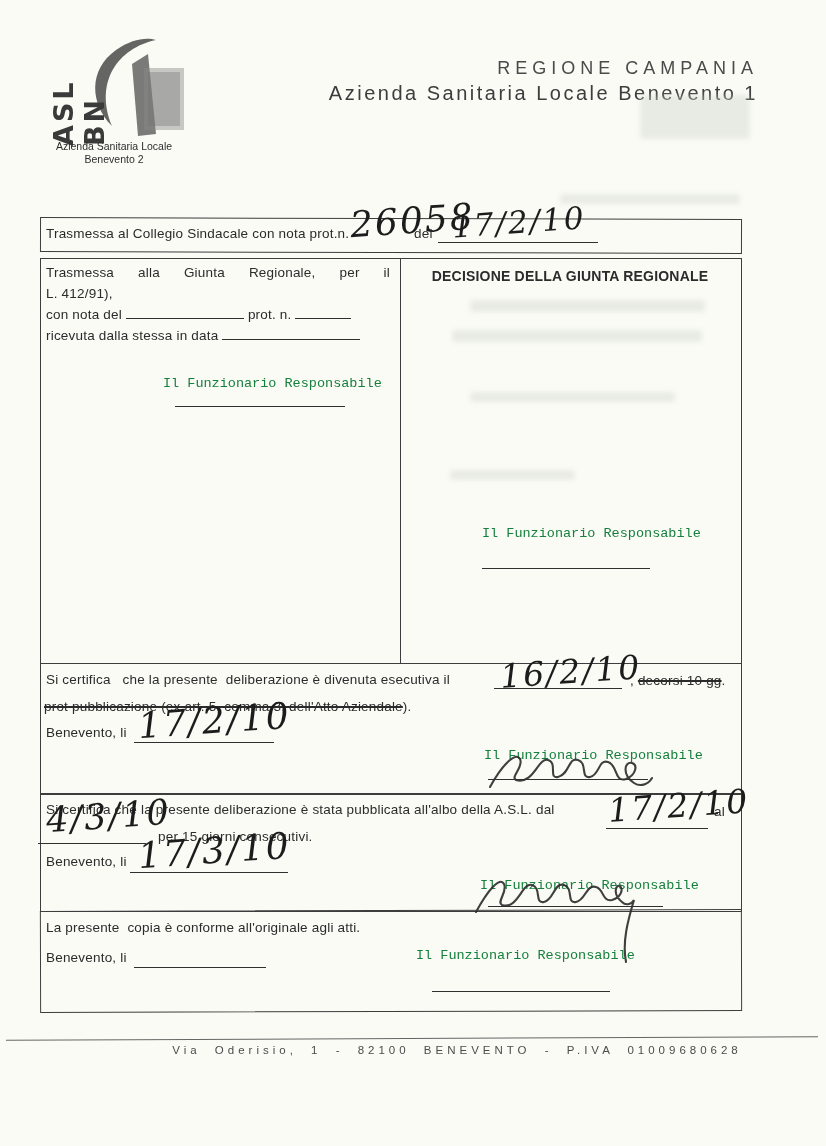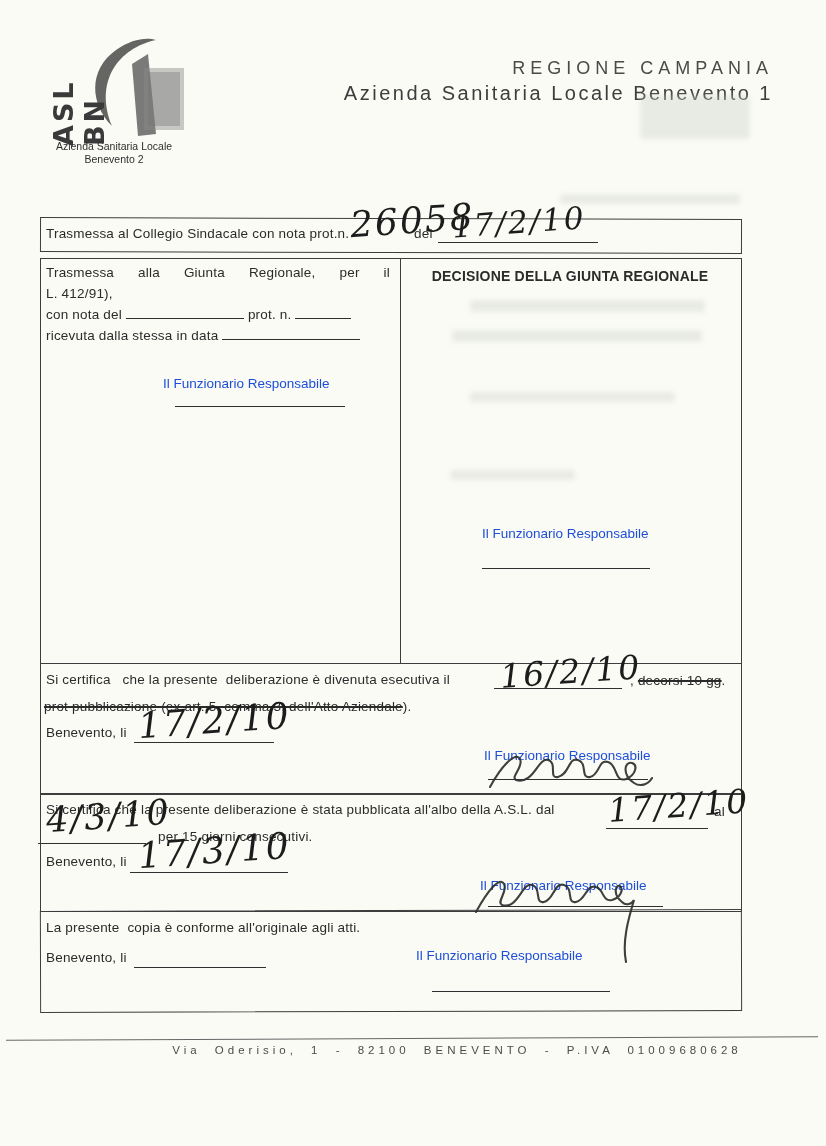--- a/index.html
+++ b/index.html
@@ -9,21 +9,21 @@
   .box{position:absolute;border:1px solid #3d3d3d;background:transparent;}
   .ptxt{font-size:13.5px;line-height:20px;color:#2b2b2b;letter-spacing:.2px;}
   .keep-ws{white-space:pre;}
   .bold{font-weight:bold;}
   .blank{display:inline-block;border-bottom:1.3px solid #2f2f2f;height:13px;vertical-align:baseline;}
   .uline{position:absolute;border-bottom:1.4px solid #2f2f2f;height:0;}
   .hand{position:absolute;font-family:"DejaVu Serif",serif;font-style:italic;color:#1c1c1c;
         letter-spacing:2px;transform:rotate(-4deg);white-space:nowrap;}
   .struck{text-decoration:line-through;text-decoration-thickness:1.6px;}
   .jline{text-align:justify;text-align-last:justify;}
-  .funz{font-size:13.5px;color:#1d4ed8;white-space:nowrap;}
+  .funz{font-size:13.5px;color:#15803d;white-space:nowrap;font-family:Liberation Mono, monospace;}
   .bleed{position:absolute;background:#ccd2c8;opacity:.38;filter:blur(2.5px);border-radius:3px;}
   .logo-mark{position:absolute;left:46px;top:36px;width:140px;height:105px;}
   .logo-vert{position:absolute;left:2px;top:-2px;font-family:"DejaVu Sans",sans-serif;
              font-weight:bold;font-size:27px;color:#3a3a3a;writing-mode:vertical-rl;
              transform:rotate(180deg);letter-spacing:3px;height:112px;filter:blur(.4px);}
   .logo-caption{font-size:10.5px;line-height:13px;color:#2e2e2e;text-align:center;}
   .hdr1{font-size:18px;letter-spacing:5px;color:#4a4a4a;}
   .hdr2{font-size:20px;letter-spacing:2.5px;color:#3d3d3d;margin-top:3px;}
   .footer-txt{font-size:11.5px;letter-spacing:4px;word-spacing:7px;color:#4c4c4c;text-align:center;padding-left:44px;}
   svg{display:block;}
@@ -40,21 +40,21 @@
       <rect x="72" y="34" width="40" height="62" fill="#8a8a8a" opacity="0.45"></rect>
       <rect x="76" y="38" width="32" height="54" fill="#6f6f6f" opacity="0.35"></rect>
     </svg>
     <div class="logo-vert">ASL BN</div>
     <div class="abs logo-caption" style="left:-12px;top:104px;width:160px;">
       <div>Azienda Sanitaria Locale</div>
       <div>Benevento 2</div>
     </div>
   </div>
 
-  <div class="abs" style="left:265px;top:58px;width:508px;text-align:right;">
+  <div class="abs" style="left:250px;top:58px;width:508px;text-align:right;">
     <div class="hdr1">REGIONE CAMPANIA</div>
     <div class="hdr2">Azienda Sanitaria Locale Benevento 1</div>
   </div>
 
   <div class="bleed" style="left:640px;top:95px;width:110px;height:44px;"></div>
   <div class="bleed" style="left:560px;top:194px;width:180px;height:10px;"></div>
   <div class="bleed" style="left:470px;top:300px;width:235px;height:12px;"></div>
   <div class="bleed" style="left:452px;top:330px;width:250px;height:12px;"></div>
   <div class="bleed" style="left:470px;top:392px;width:205px;height:10px;"></div>
   <div class="bleed" style="left:450px;top:470px;width:125px;height:10px;"></div>

